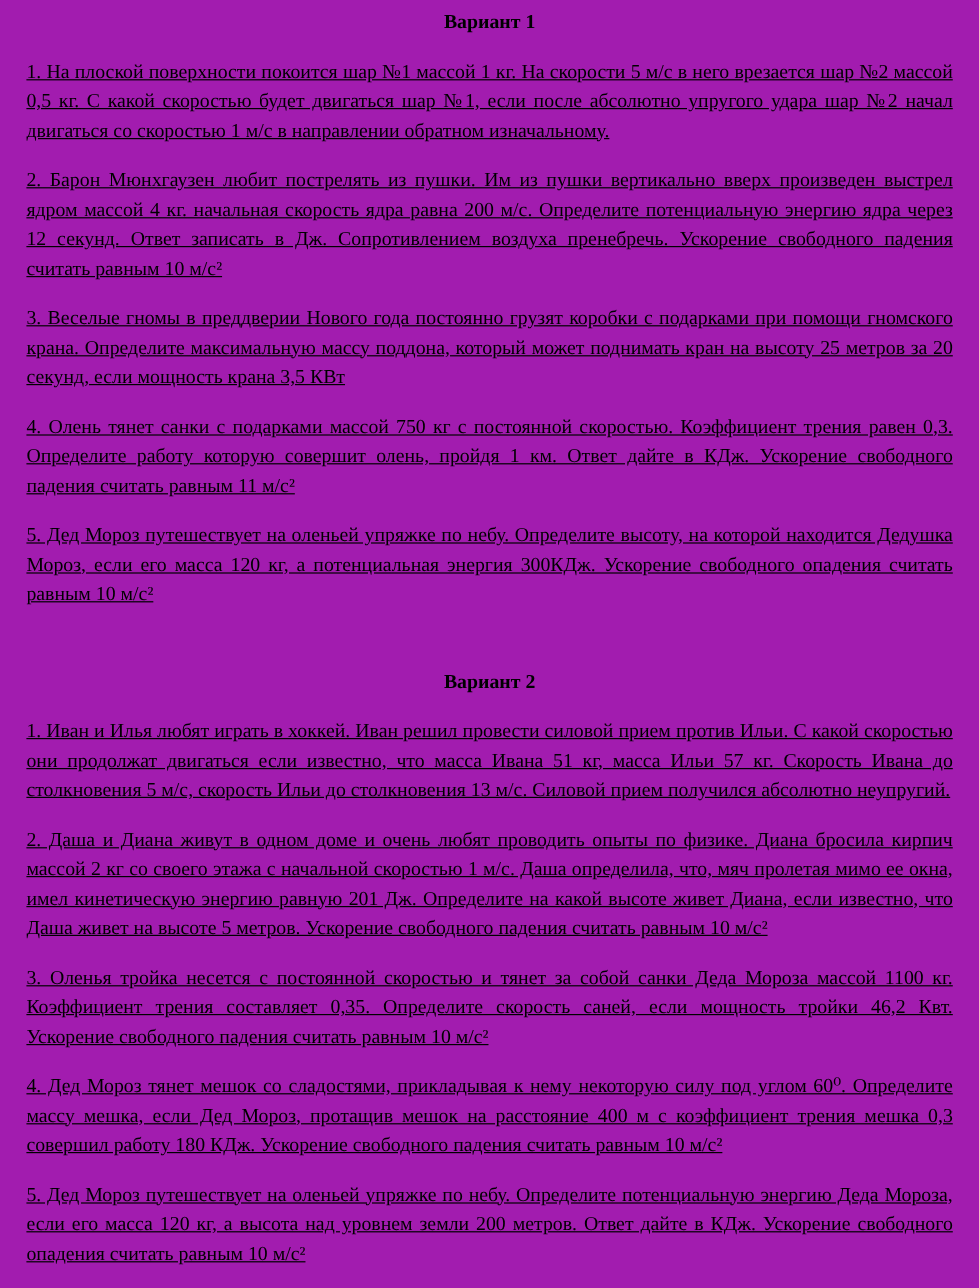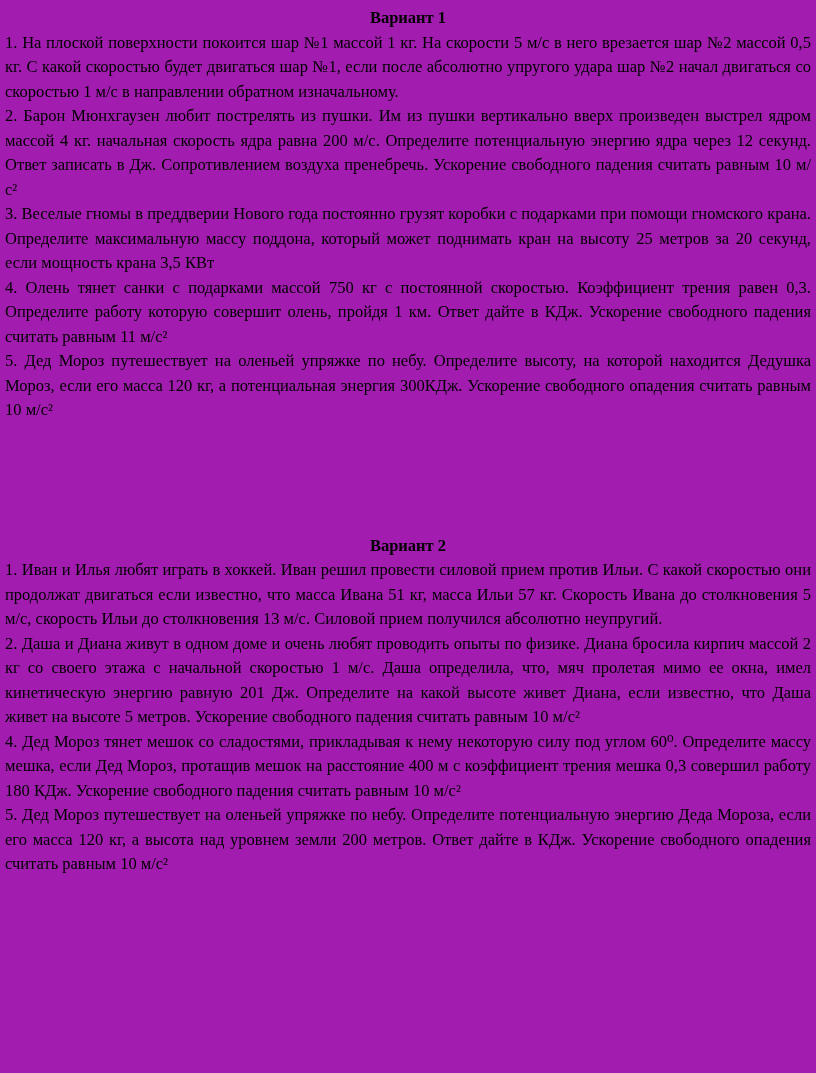--- a/index.html
+++ b/index.html
@@ -24,41 +24,43 @@
       line-height: 24.5px;
     }
     .variant-title {
       margin: 0;
       text-align: center;
       font-weight: bold;
       font-size: 16.5px;
       line-height: 24.5px;
     }
     .variant-title.second {
-      margin-top: 111px;
+      margin-top: 48px;
     }
     .problem {
-      margin: 0;
+      margin: 17px;
       text-align: justify;
       text-justify: inter-word;
+      text-decoration: underline;
     }
   </style>
 </head>
 <body>
 
 <div class="page">
 
   <h1 class="variant-title">Вариант 1</h1>
 
   <p class="problem">1. На плоской поверхности покоится шар №1 массой 1 кг. На скорости 5 м/с в него врезается шар №2 массой 0,5 кг. С какой скоростью будет двигаться шар №1, если после абсолютно упругого удара шар №2 начал двигаться со скоростью 1 м/с в направлении обратном изначальному.</p>
   <p class="problem">2. Барон Мюнхгаузен любит пострелять из пушки. Им из пушки вертикально вверх произведен выстрел ядром массой 4 кг. начальная скорость ядра равна 200 м/с. Определите потенциальную энергию ядра через 12 секунд. Ответ записать в Дж. Сопротивлением воздуха пренебречь. Ускорение свободного падения считать равным 10 м/с²</p>
   <p class="problem">3. Веселые гномы в преддверии Нового года постоянно грузят коробки с подарками при помощи гномского крана. Определите максимальную массу поддона, который может поднимать кран на высоту 25 метров за 20 секунд, если мощность крана 3,5 КВт</p>
   <p class="problem">4. Олень тянет санки с подарками массой 750 кг с постоянной скоростью. Коэффициент трения равен 0,3. Определите работу которую совершит олень, пройдя 1 км. Ответ дайте в КДж. Ускорение свободного падения считать равным 11 м/с²</p>
   <p class="problem">5. Дед Мороз путешествует на оленьей упряжке по небу. Определите высоту, на которой находится Дедушка Мороз, если его масса 120 кг, а потенциальная энергия 300КДж. Ускорение свободного опадения считать равным 10 м/с²</p>
 
   <h1 class="variant-title second">Вариант 2</h1>
 
   <p class="problem">1. Иван и Илья любят играть в хоккей. Иван решил провести силовой прием против Ильи. С какой скоростью они продолжат двигаться если известно, что масса Ивана 51 кг, масса Ильи 57 кг. Скорость Ивана до столкновения 5 м/с, скорость Ильи до столкновения 13 м/с. Силовой прием получился абсолютно неупругий.</p>
   <p class="problem">2. Даша и Диана живут в одном доме и очень любят проводить опыты по физике. Диана бросила кирпич массой 2 кг со своего этажа с начальной скоростью 1 м/с. Даша определила, что, мяч пролетая мимо ее окна, имел кинетическую энергию равную 201 Дж. Определите на какой высоте живет Диана, если известно, что Даша живет на высоте 5 метров. Ускорение свободного падения считать равным 10 м/с²</p>
+  <p class="problem">3. Оленья тройка несется с постоянной скоростью и тянет за собой санки Деда Мороза массой 1100 кг. Коэффициент трения составляет 0,35. Определите скорость саней, если мощность тройки 46,2 Квт. Ускорение свободного падения считать равным 10 м/с²</p>
   <p class="problem">4. Дед Мороз тянет мешок со сладостями, прикладывая к нему некоторую силу под углом 60⁰. Определите массу мешка, если Дед Мороз, протащив мешок на расстояние 400 м с коэффициент трения мешка 0,3 совершил работу 180 КДж. Ускорение свободного падения считать равным 10 м/с²</p>
   <p class="problem">5. Дед Мороз путешествует на оленьей упряжке по небу. Определите потенциальную энергию Деда Мороза, если его масса 120 кг, а высота над уровнем земли 200 метров. Ответ дайте в КДж. Ускорение свободного опадения считать равным 10 м/с²</p>
 
 </div>
 
 </body></html>

